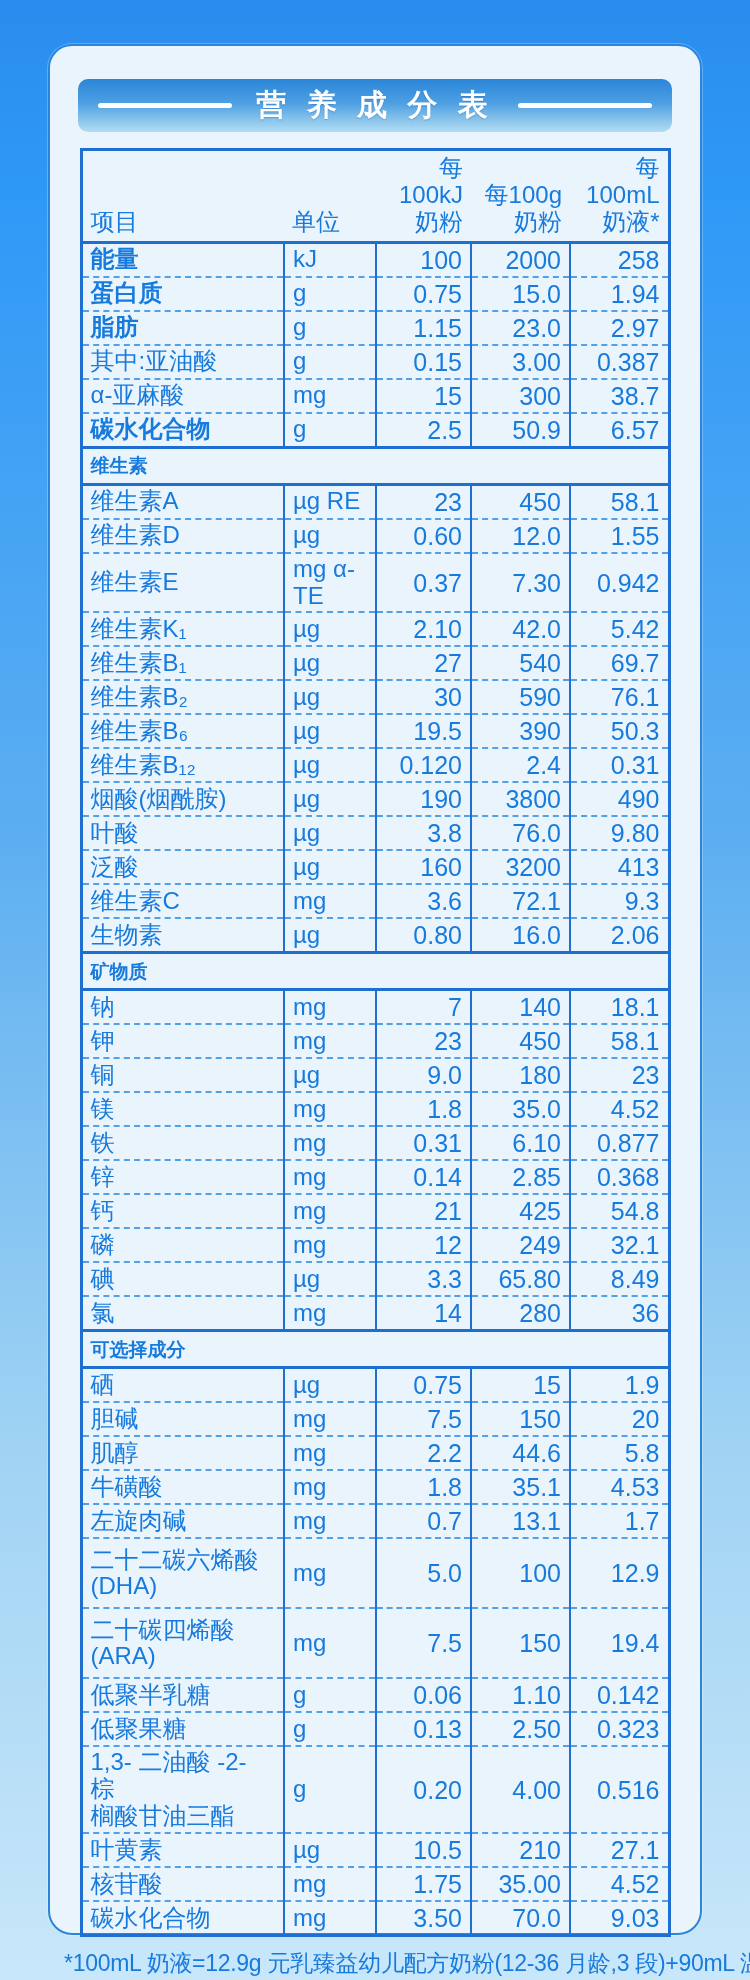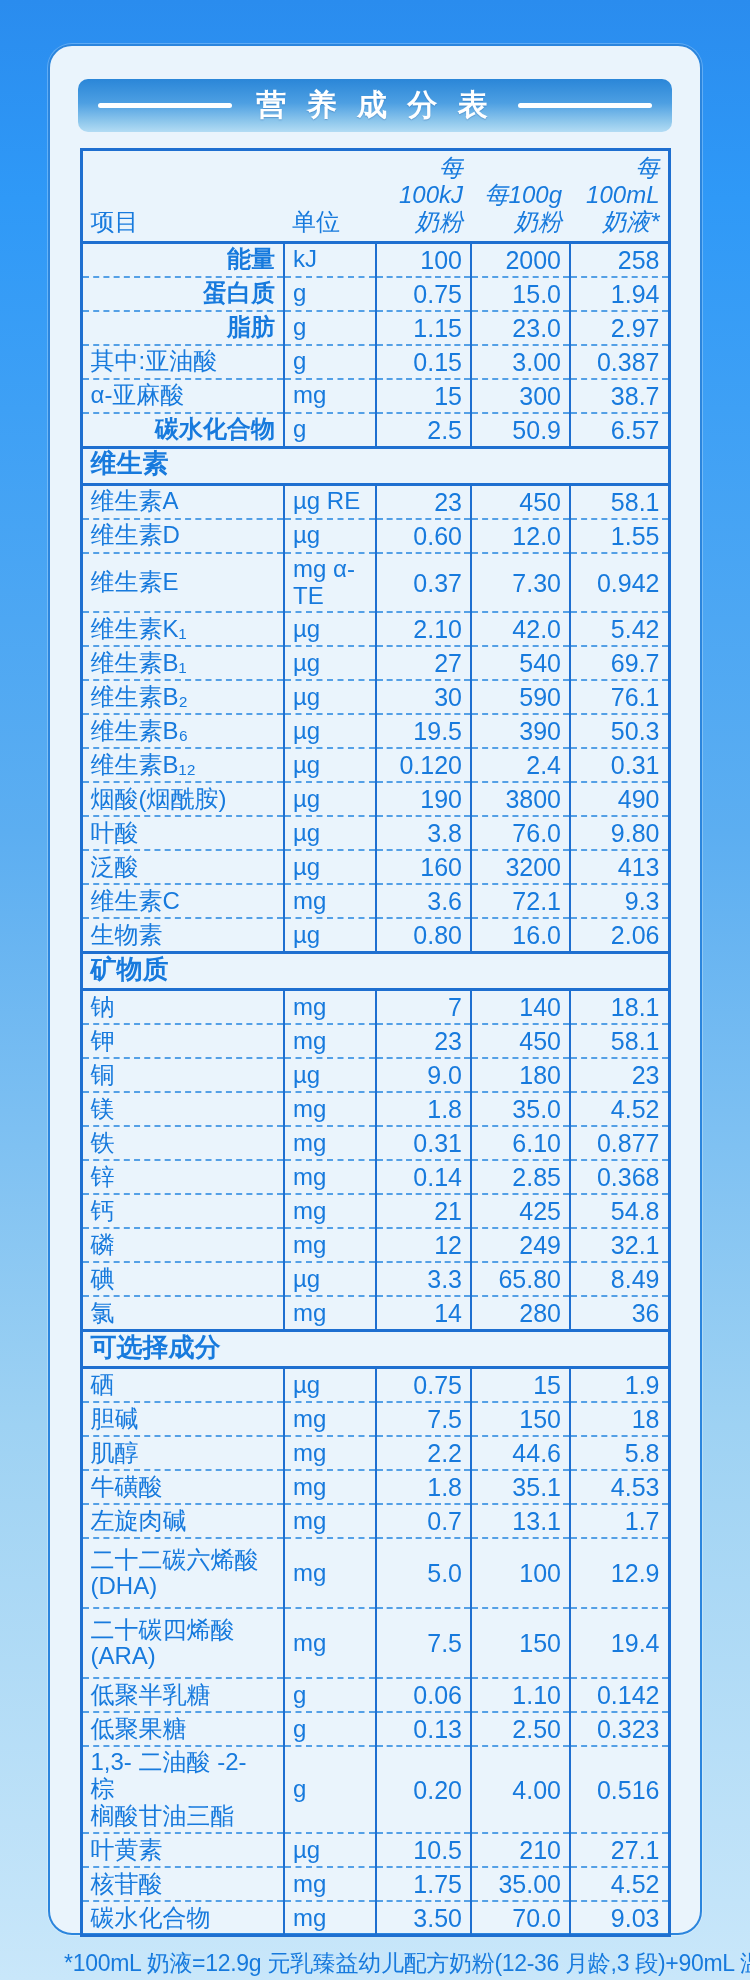--- a/index.html
+++ b/index.html
@@ -28,31 +28,31 @@
   table.nutrition{
     border-collapse:collapse;table-layout:fixed;width:588px;margin:0 auto;
     color:#177add;border:3px solid #1e6fd0;
   }
   th,td{box-sizing:border-box;overflow:hidden;}
   thead th{
     font-size:24px;font-weight:normal;vertical-align:bottom;
     padding:4px 8px 5px 8px;line-height:1.12;white-space:pre-line;height:60px;
   }
   th.h-left{text-align:left;}
-  th.h-right{text-align:right;font-style:italic;}
+  th.h-right{text-align:right;}
   tbody td{font-size:24px;line-height:1.12;padding:2px 8px;}
   td.label{text-align:left;white-space:pre-line;}
   td.unit{text-align:left;margin-left:44px;}
   td.num{text-align:right;font-size:25px;}
   td.vline{border-left:2px solid #1e6fd0;}
   tr.item{height:34px;}
   tr.tall{height:70px;padding-left:28px;}
   tr.section-row{height:37px;}
-  tr.section-row td{font-weight:bold;font-size:26px;text-align:left;font-family:Liberation Mono, monospace;}
-  tr.bold td.label{font-weight:bold;text-align:right;}
+  tr.section-row td{font-weight:bold;font-size:19px;text-align:left;}
+  tr.bold td.label{font-weight:bold;}
   thead tr{border-bottom:3px solid #1e6fd0;}
   tbody tr{border-top:2px dashed #54a0e6;}
   tbody tr:first-child{border-top:none;}
   tbody tr.solid-top{border-top:3px solid #1e6fd0;}
   .footnote{
     margin:13px 10px 0 14px;color:#177add;font-size:23px;line-height:1.2;
     white-space:nowrap;letter-spacing:-0.3px;
   }
 </style>
 </head>
@@ -303,21 +303,21 @@
           <td class="unit vline">µg</td>
           <td class="num vline">0.75</td>
           <td class="num vline">15</td>
           <td class="num vline">1.9</td>
         </tr>
         <tr class="item">
           <td class="label">胆碱</td>
           <td class="unit vline">mg</td>
           <td class="num vline">7.5</td>
           <td class="num vline">150</td>
-          <td class="num vline">18</td>
+          <td class="num vline">20</td>
         </tr>
         <tr class="item">
           <td class="label">肌醇</td>
           <td class="unit vline">mg</td>
           <td class="num vline">2.2</td>
           <td class="num vline">44.6</td>
           <td class="num vline">5.8</td>
         </tr>
         <tr class="item">
           <td class="label">牛磺酸</td>

